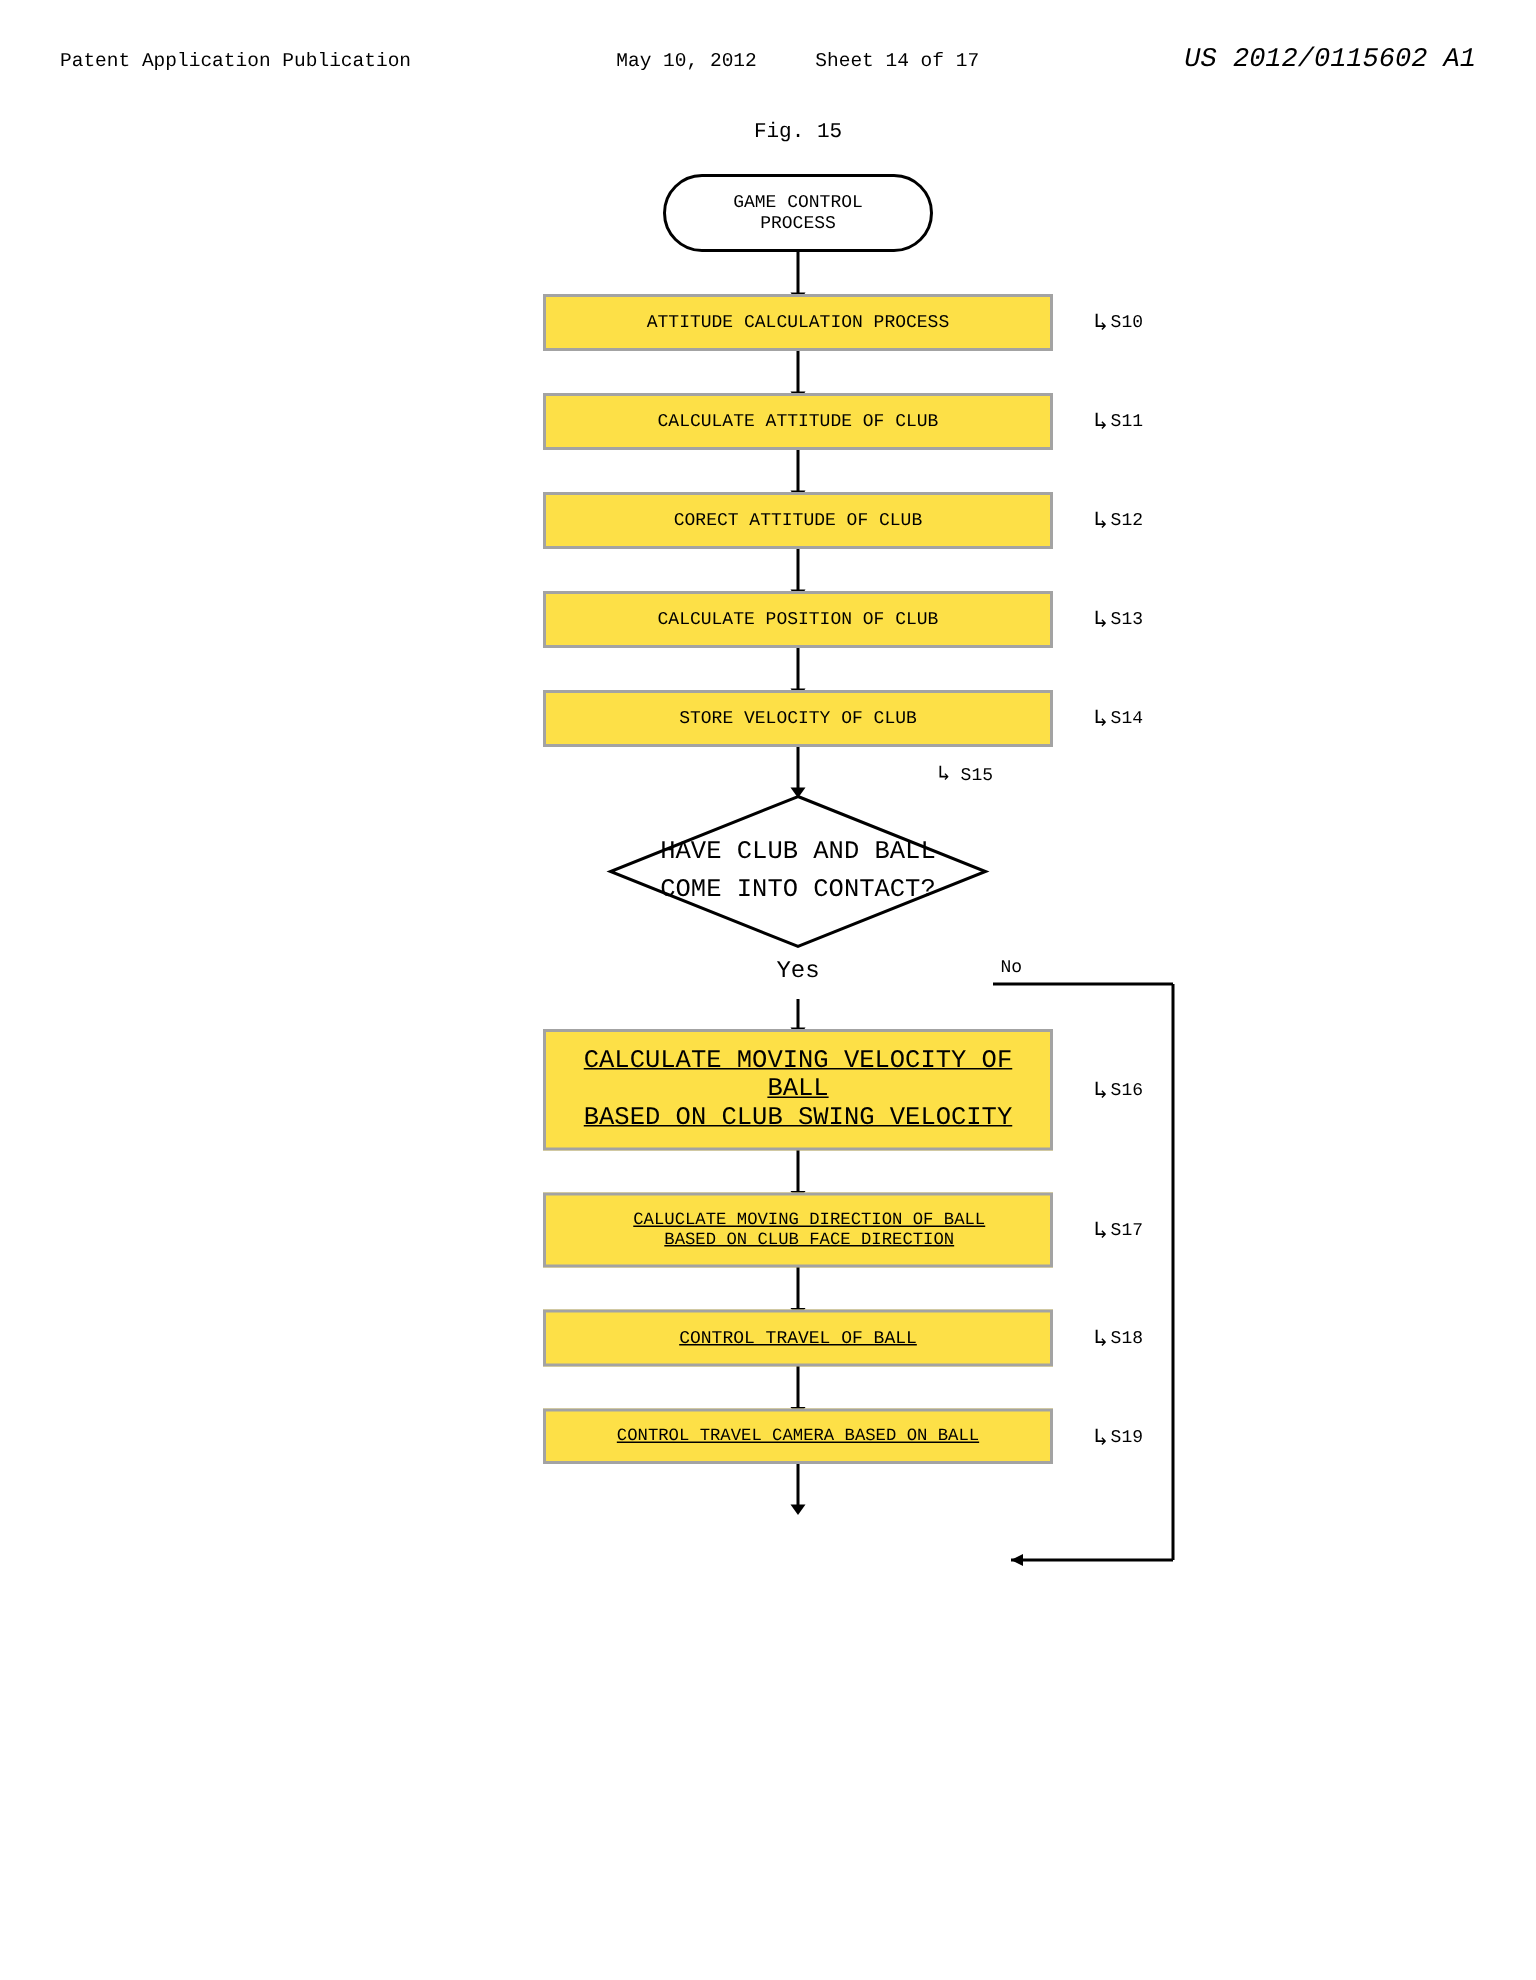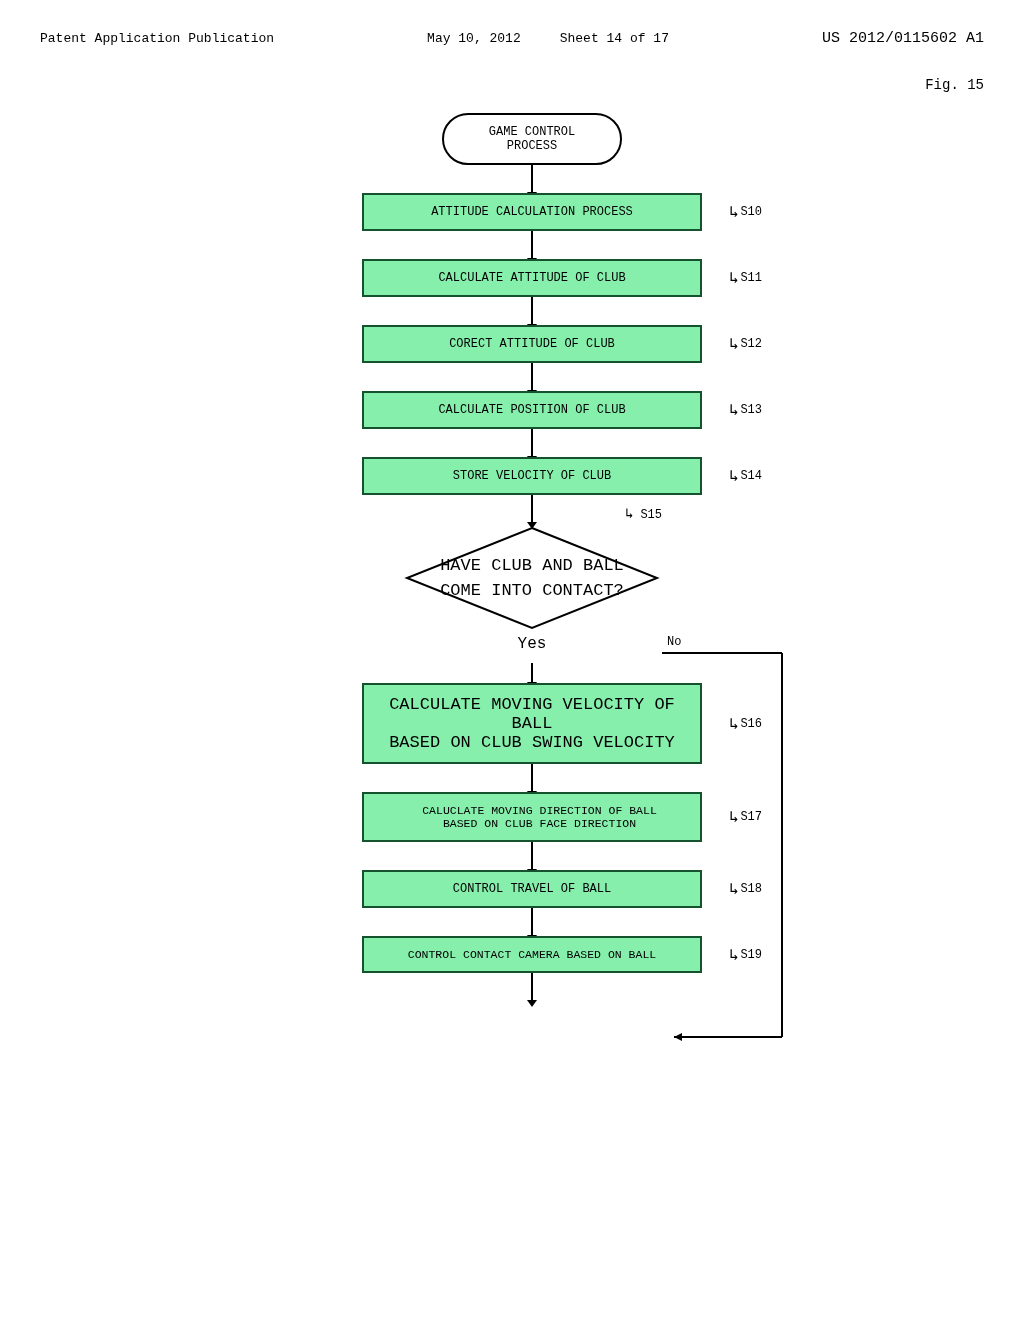--- a/index.html
+++ b/index.html
@@ -18,50 +18,50 @@
     }
     .header {
       display: flex;
       justify-content: space-between;
       align-items: center;
       padding: 10px 0 20px 0;
       font-size: 13px;
       color: #000;
     }
     .header-left { font-weight: normal; font-size: 13px; }
-    .header-right { font-size: 15px; }
+    .header-right { font-size: 18px; font-style: italic; }
 
     .flowchart-area {
       display: flex;
       flex-direction: column;
-      align-items: flex-end;
+      align-items: center;
       padding: 10px 0 0 40px;
     }
     .fig-label {
       font-size: 14px;
       margin-bottom: 20px;
       color: #000;
     }
 
     
     .stadium {
       border: 2px solid #000;
       border-radius: 30px;
       padding: 10px 30px;
       text-align: center;
       font-size: 12px;
       background: #fff;
       min-width: 180px;
     }
     .rect-box {
-      border: 2px solid #14532d;
+      border: 2px solid #a3a3a3;
       padding: 10px 20px;
       text-align: center;
       font-size: 12px;
-      background: #86efac;
+      background: #fde047;
       min-width: 340px;
       width: 340px;
     }
 
     
     .arrow-down {
       width: 2px;
       background: #000;
       height: 28px;
       position: relative;
@@ -211,21 +211,21 @@
             <polygon points="130,5 255,55 130,105 5,55" fill="white" stroke="black" stroke-width="2"></polygon>
           </svg>
           <div style="position:relative; z-index:1; text-align:center; font-size:17px; line-height:1.5;">
             HAVE CLUB AND BALL<br>COME INTO CONTACT?
           </div>
         </div>
 
         <div style="font-size:16px; margin-top:2px;">Yes</div>
       </div>
 
-      <div style="position:relative; width:560px; display:flex; flex-direction:column; align-items:center;">
+      <div style="position:relative; width:560px; display:flex; flex-direction:column; align-items:center;text-decoration:underline;">
 
         <svg style="position:absolute; top:-56px; left:0; pointer-events:none; overflow:visible;" width="560" height="500">
 
           <line x1="410" y1="56" x2="530" y2="56" stroke="black" stroke-width="2"></line>
 
           <text x="415" y="48" font-size="12" font-family="Courier New">No</text>
 
           <line x1="530" y1="56" x2="530" y2="440" stroke="black" stroke-width="2"></line>
 
           <line x1="530" y1="440" x2="422" y2="440" stroke="black" stroke-width="2"></line>
@@ -260,21 +260,21 @@
           <div class="rect-box">CONTROL TRAVEL OF BALL</div>
           <div class="step-label">
             <span class="hook">↲</span>
             <span>S18</span>
           </div>
         </div>
 
         <div class="arrow-down"></div>
 
         <div class="rect-wrapper">
-          <div class="rect-box" style="font-size:11.5px;">CONTROL CONTACT CAMERA BASED ON BALL</div>
+          <div class="rect-box" style="font-size:11.5px;">CONTROL TRAVEL CAMERA BASED ON BALL</div>
           <div class="step-label">
             <span class="hook">↲</span>
             <span>S19</span>
           </div>
         </div>
 
         <div class="arrow-down"></div>
 
 
       </div>

